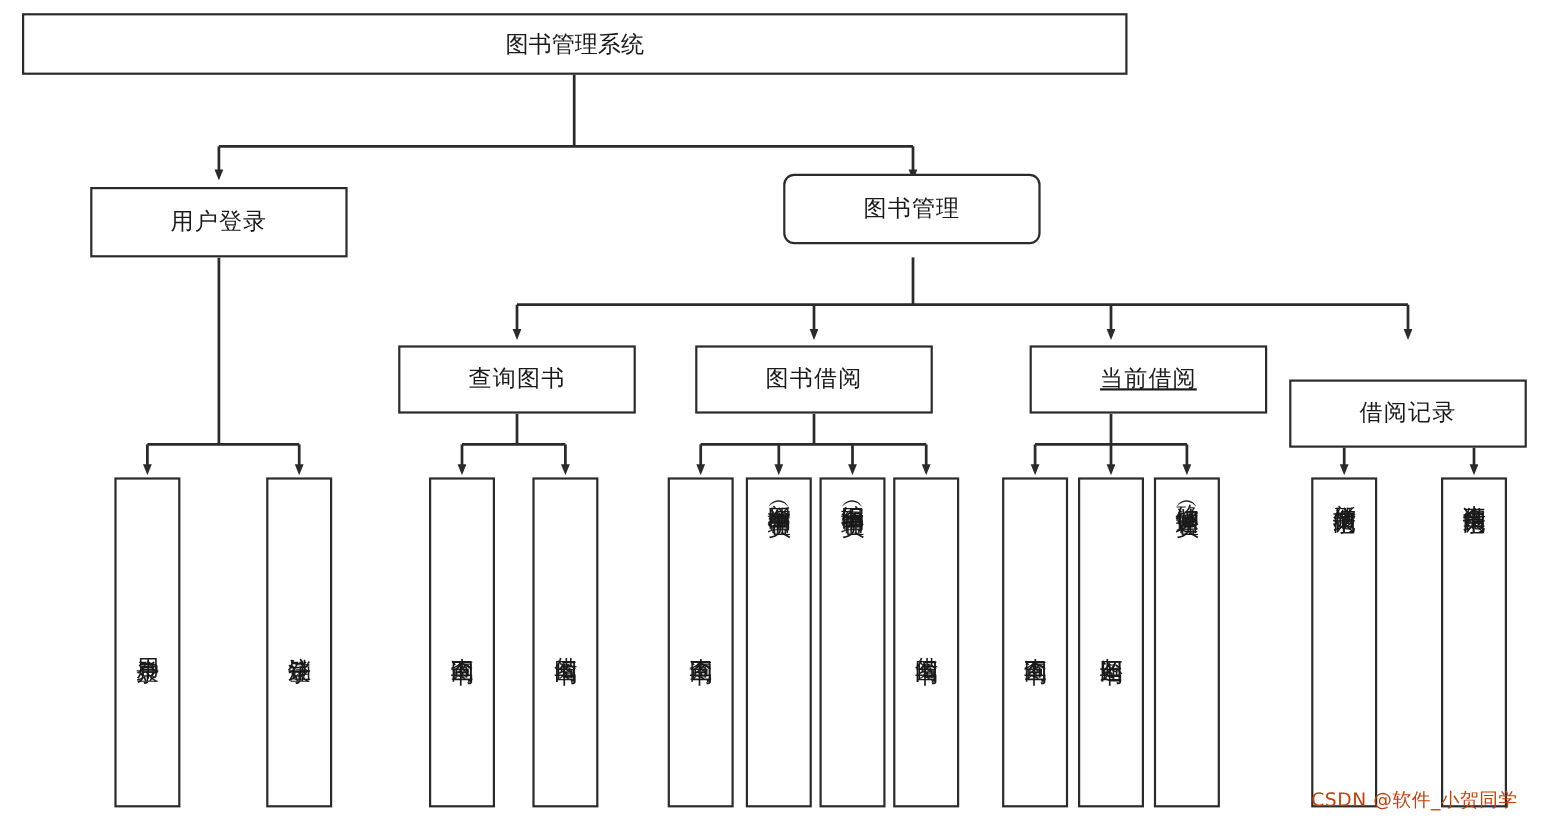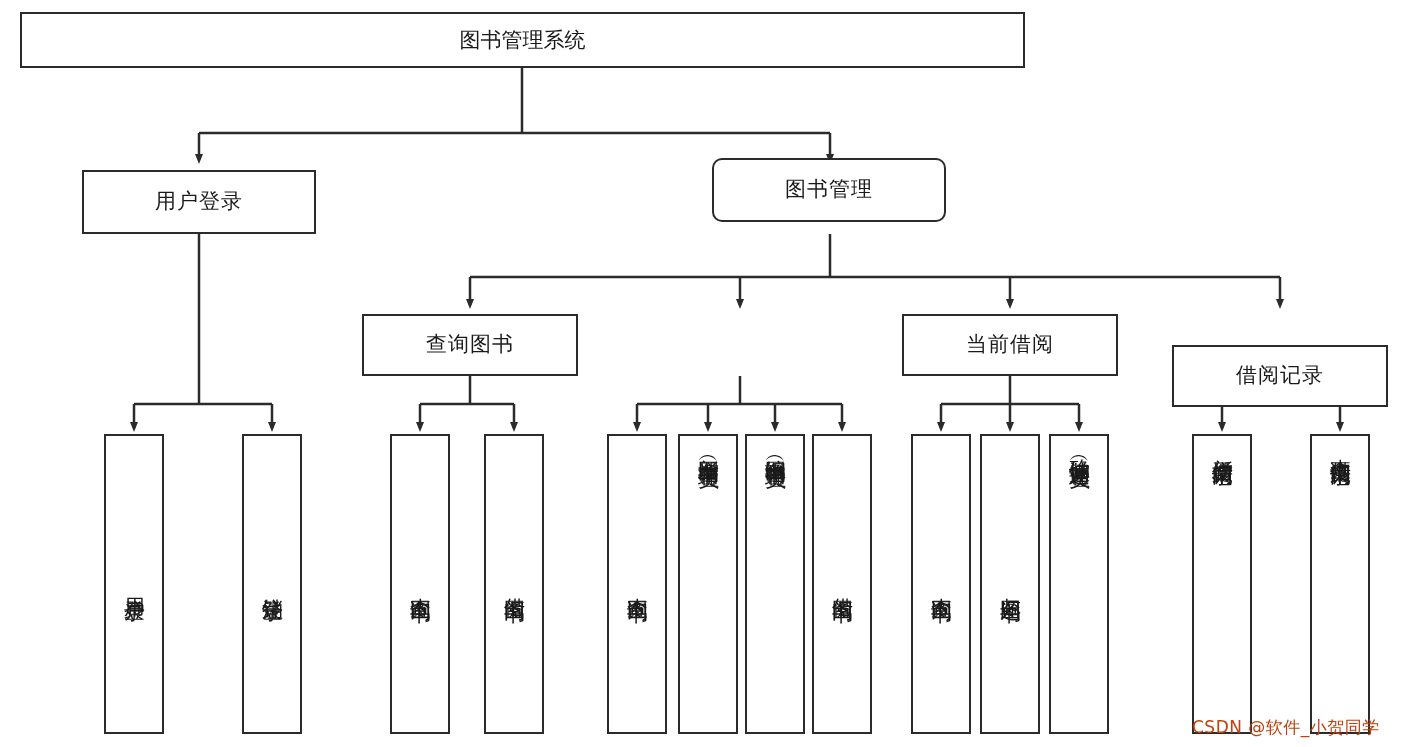--- a/index.html
+++ b/index.html
@@ -127,21 +127,24 @@
   <div class="node horiz" style="left:82px; top:170px; width:234px; height:64px;">
     <span>用户登录</span>
   </div>
   <div class="node horiz" style="left:712px; top:158px; width:234px; height:64px;border-radius:10px;">
     <span>图书管理</span>
   </div>
 
   <div class="node horiz" style="left:362px; top:314px; width:216px; height:62px;">
     <span>查询图书</span>
   </div>
-  <div class="node horiz" style="left:902px; top:314px; width:216px; height:62px;">
+  <div class="node horiz" style="left:632px; top:314px; width:216px; height:62px;">
+    <span>图书借阅</span>
+  </div>
+  <div class="node horiz" style="left:936px; top:314px; width:216px; height:62px;text-decoration:underline;">
     <span>当前借阅</span>
   </div>
   <div class="node horiz" style="left:1172px; top:314px; width:216px; height:62px;margin-top:31px;">
     <span>借阅记录</span>
   </div>
 
   <div class="node leaf" style="left: 104px; top: 434px; width: 60px; height: 300px; align-items: center; padding-top: 0px;">
     <span class="vtext">用户登录</span>
   </div>
   <div class="node leaf" style="left: 242px; top: 434px; width: 60px; height: 300px; align-items: center; padding-top: 0px;">

